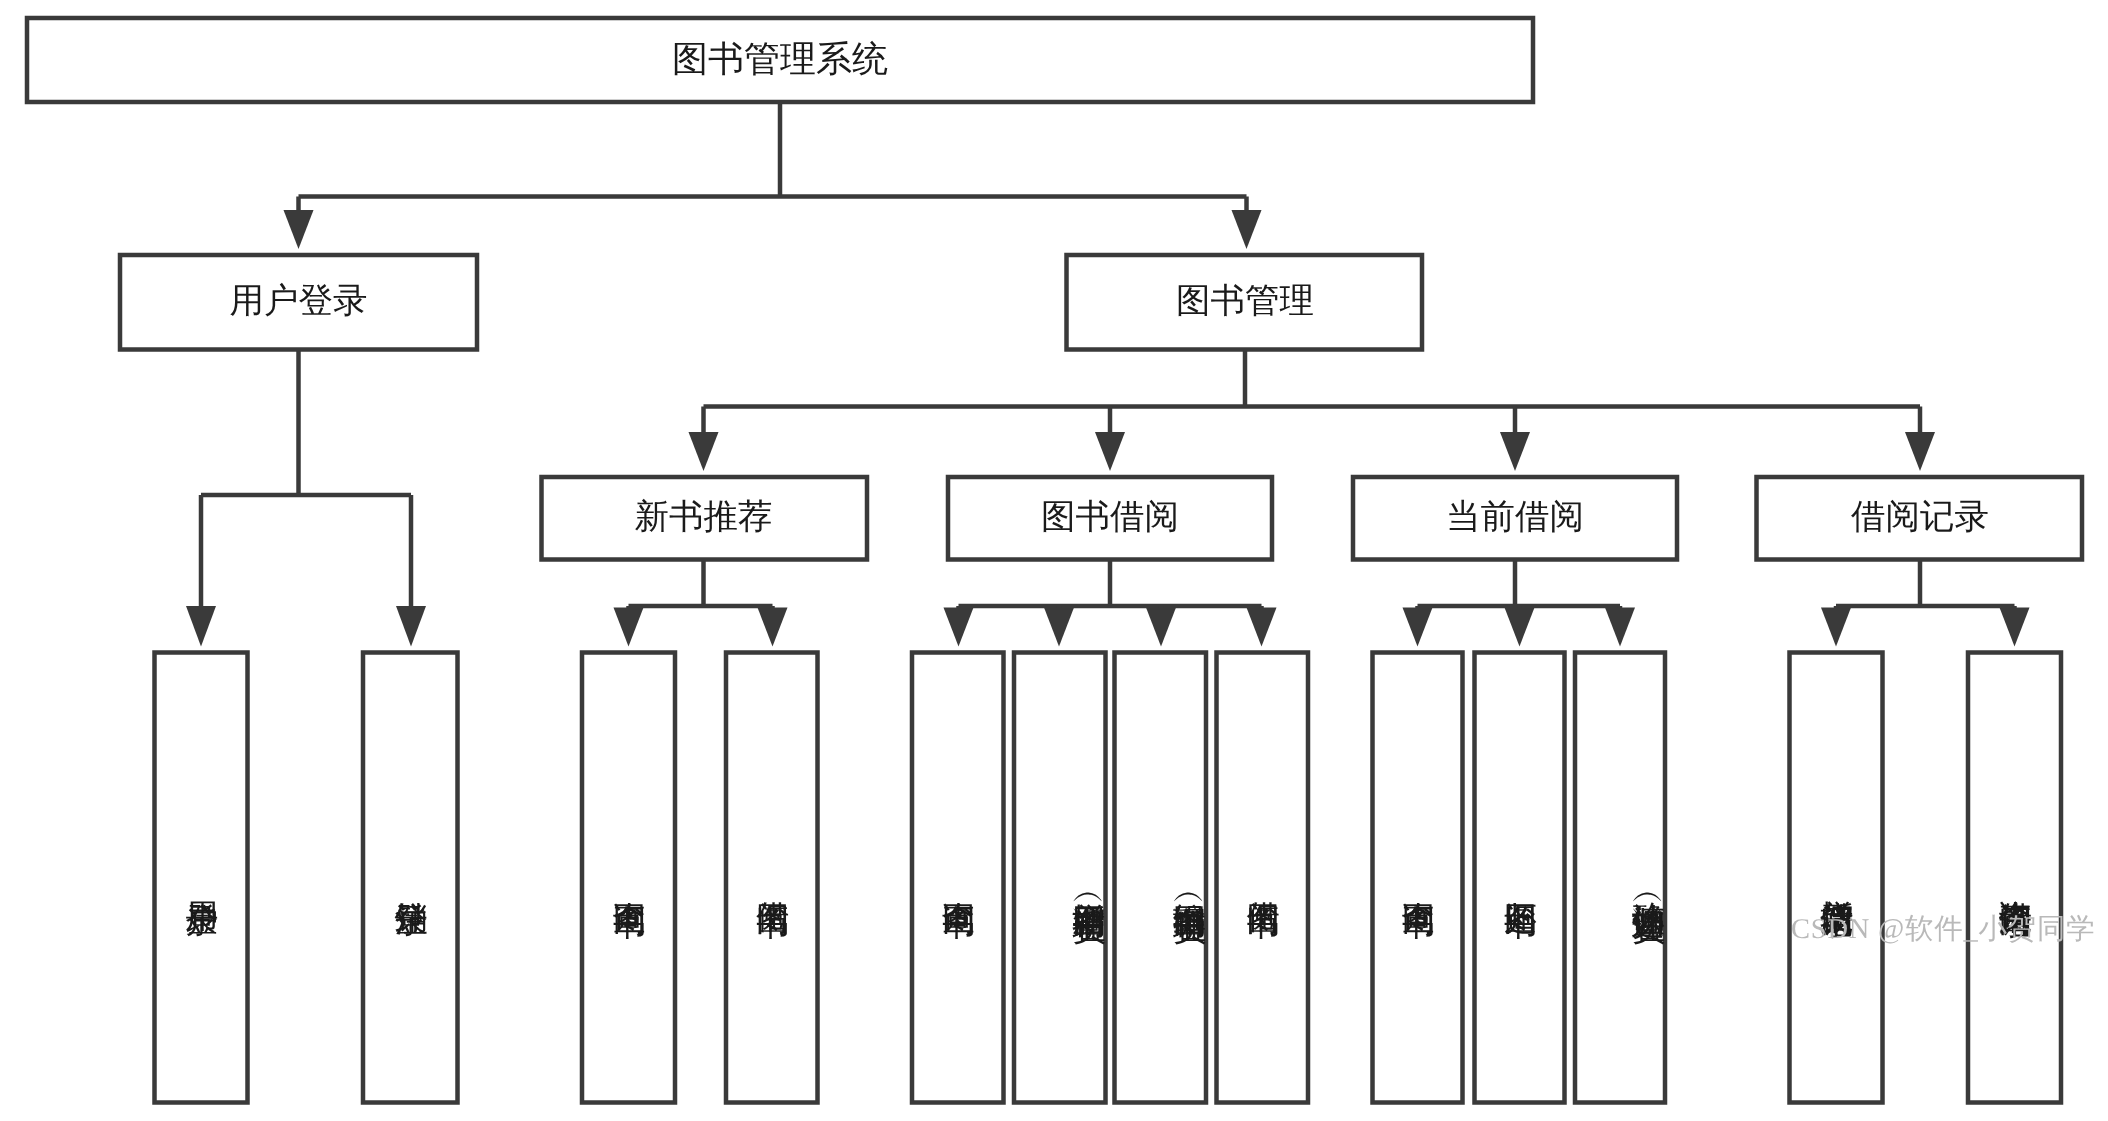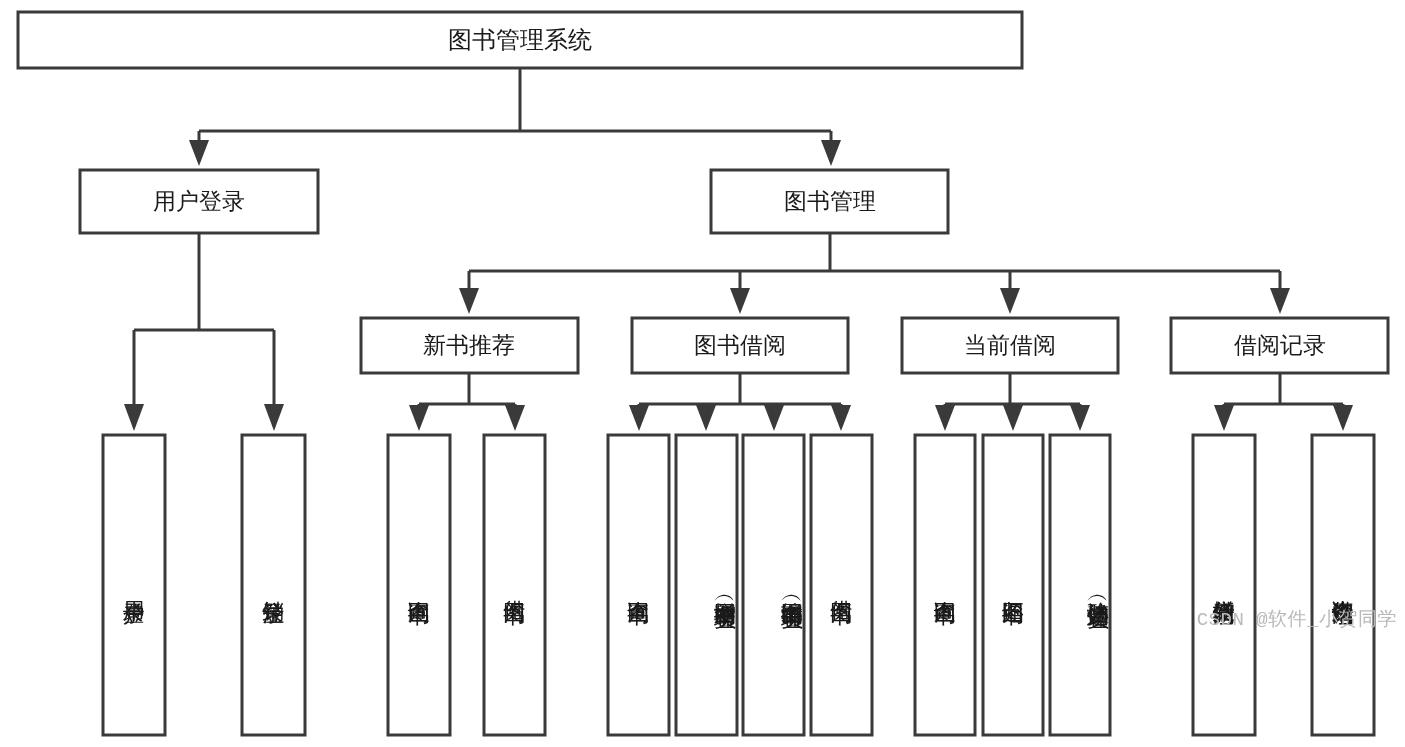--- a/index.html
+++ b/index.html
@@ -66,21 +66,21 @@
     line-height: 1.06;
     letter-spacing: 1px;
     color: #1a1a1a;
     pointer-events: none;
     white-space: nowrap;
   }
   #watermark {
     position: absolute;
     right: 8px;
     bottom: 6px;
-    font-family: Liberation Mono, monospace;
+    font-family: Liberation Serif, serif;
     font-size: 19px;
     color: #b9b9b9;
     letter-spacing: 0.5px;
     white-space: nowrap;
   }
 </style>
 </head>
 <body>
 
 <div id="diagram-root">

